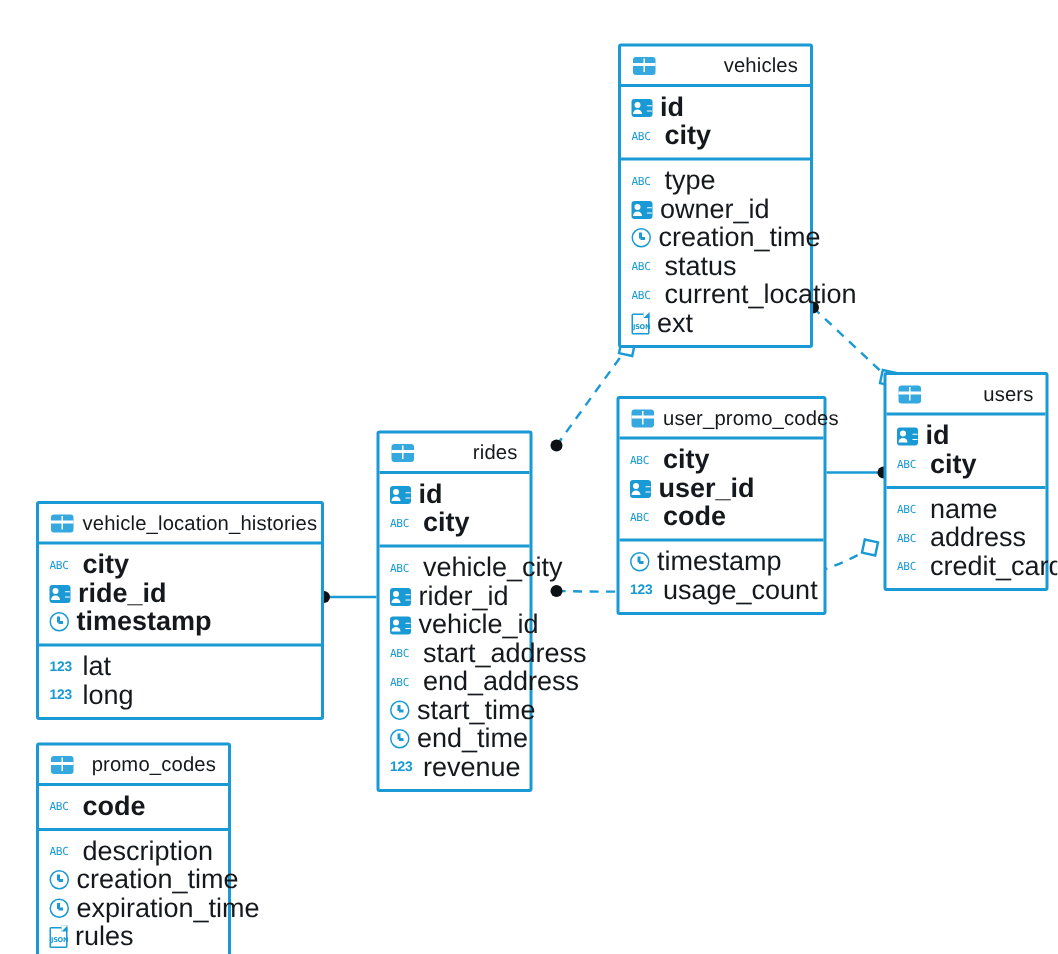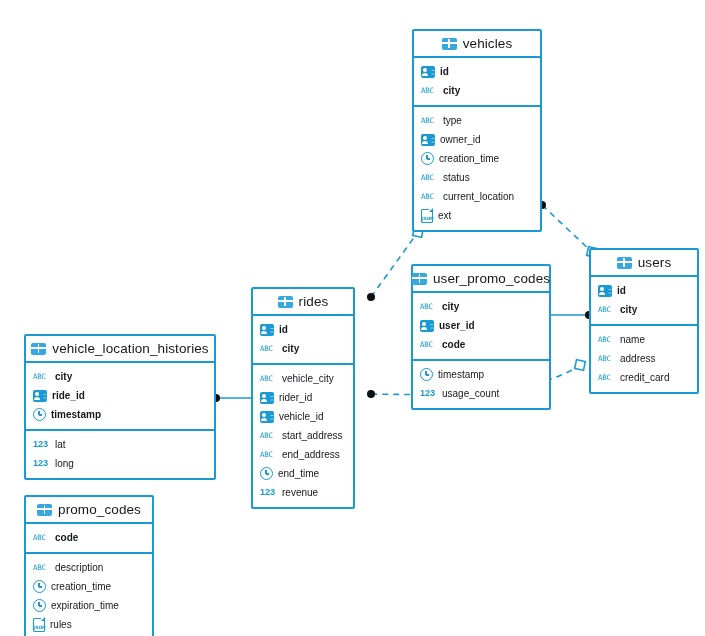--- a/index.html
+++ b/index.html
@@ -33,21 +33,21 @@
     background: #ffffff;
     border-radius: 2px;
     z-index: 2;
   }
   .thead {
     box-sizing: border-box;
     height: 27px;
     border-bottom: 2px solid #1a9ad4;
     display: flex;
     align-items: center;
-    justify-content: center;
+    justify-content: space-between;
     gap: 6px;
     padding: 12px 8px;
   }
   .ttitle {
     font-size: 13.5px;
     color: #15181c;
     white-space: nowrap;
     letter-spacing: 0.1px;
   }
   .section {
@@ -58,21 +58,21 @@
   }
   .frow {
     display: flex;
     align-items: center;
     gap: 5px;
     height: 19px;
     padding: 0 7px;
     white-space: nowrap;
   }
   .fname {
-    font-size: 10px;
+    font-size: 18px;
     color: #15181c;
   }
   .frow.key .fname {
     font-weight: bold;
   }
   
   .ic-grid {
     width: 15px; height: 12px;
     background: #35a8e0;
     border-radius: 2px;
@@ -349,20 +349,24 @@
         <div class="frow">
           <span class="ic-abc">ABC</span>
           <span class="fname">start_address</span>
         </div>
         <div class="frow">
           <span class="ic-abc">ABC</span>
           <span class="fname">end_address</span>
         </div>
         <div class="frow">
           <span class="ic-clock"></span>
+          <span class="fname">start_time</span>
+        </div>
+        <div class="frow">
+          <span class="ic-clock"></span>
           <span class="fname">end_time</span>
         </div>
         <div class="frow">
           <span class="ic-num">123</span>
           <span class="fname">revenue</span>
         </div>
       </div>
     </div>
     <div class="table-node" style="left: 24px; top: 334px; width: 192px;">
       <div class="thead">

